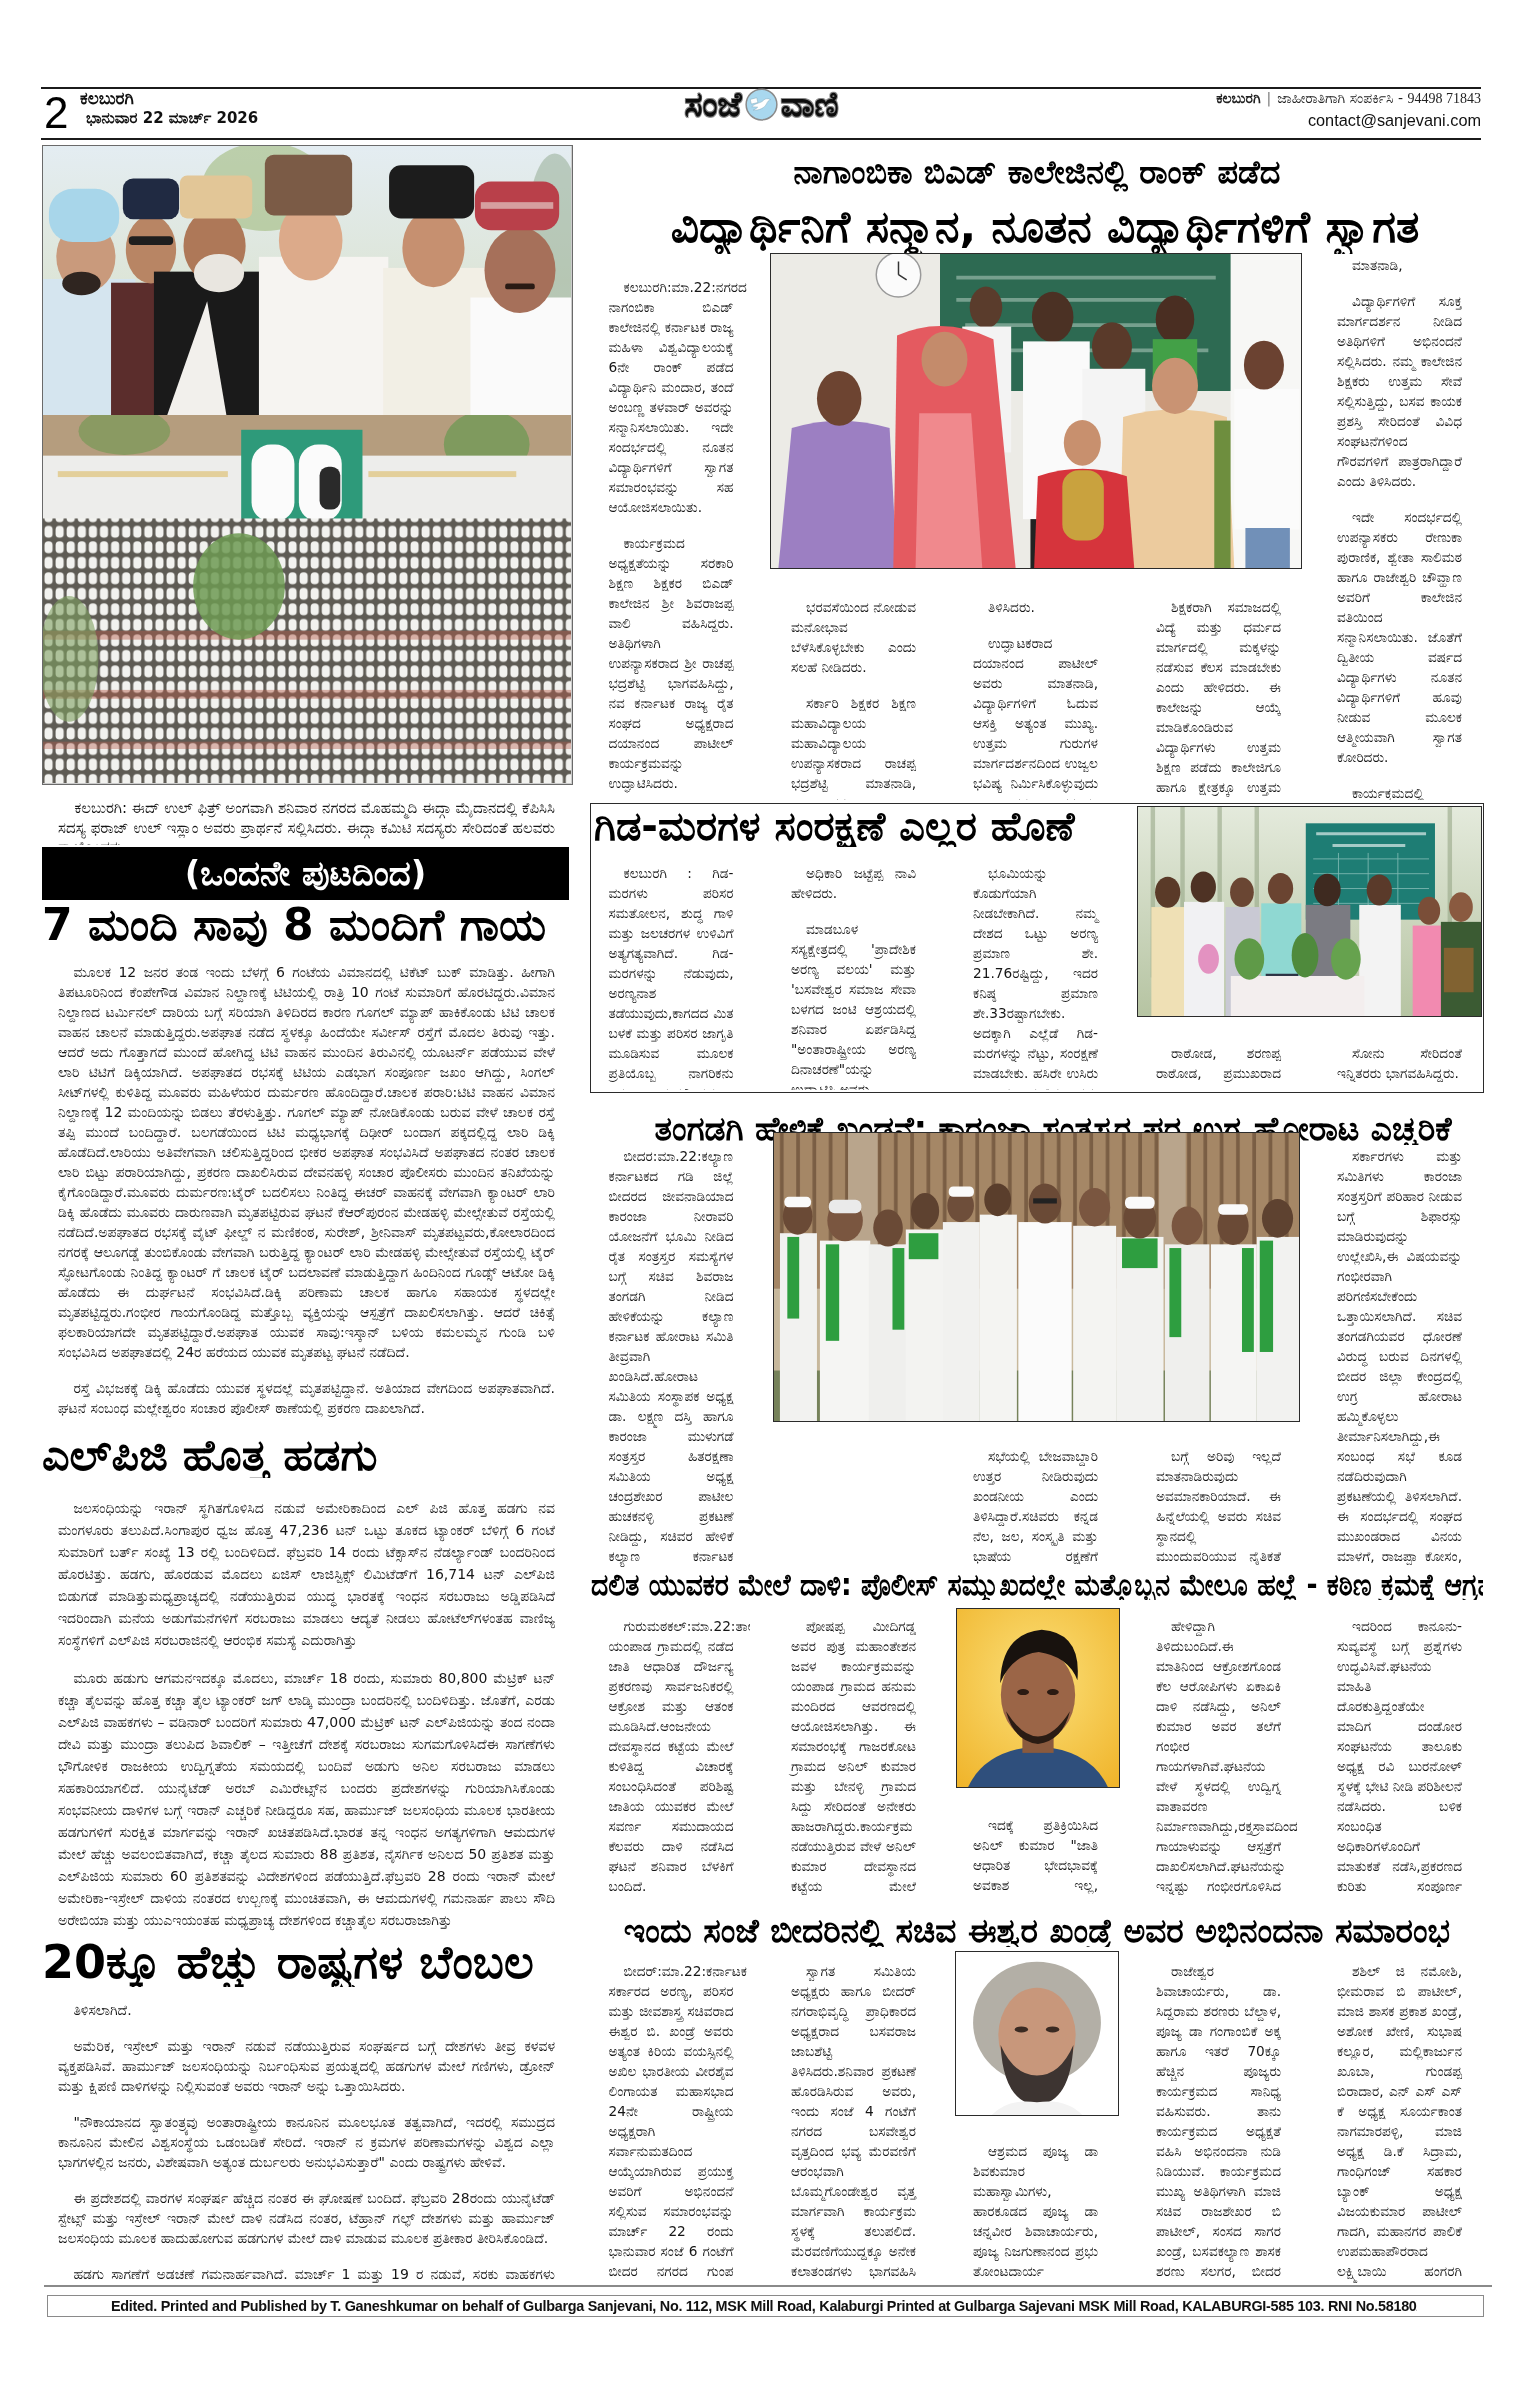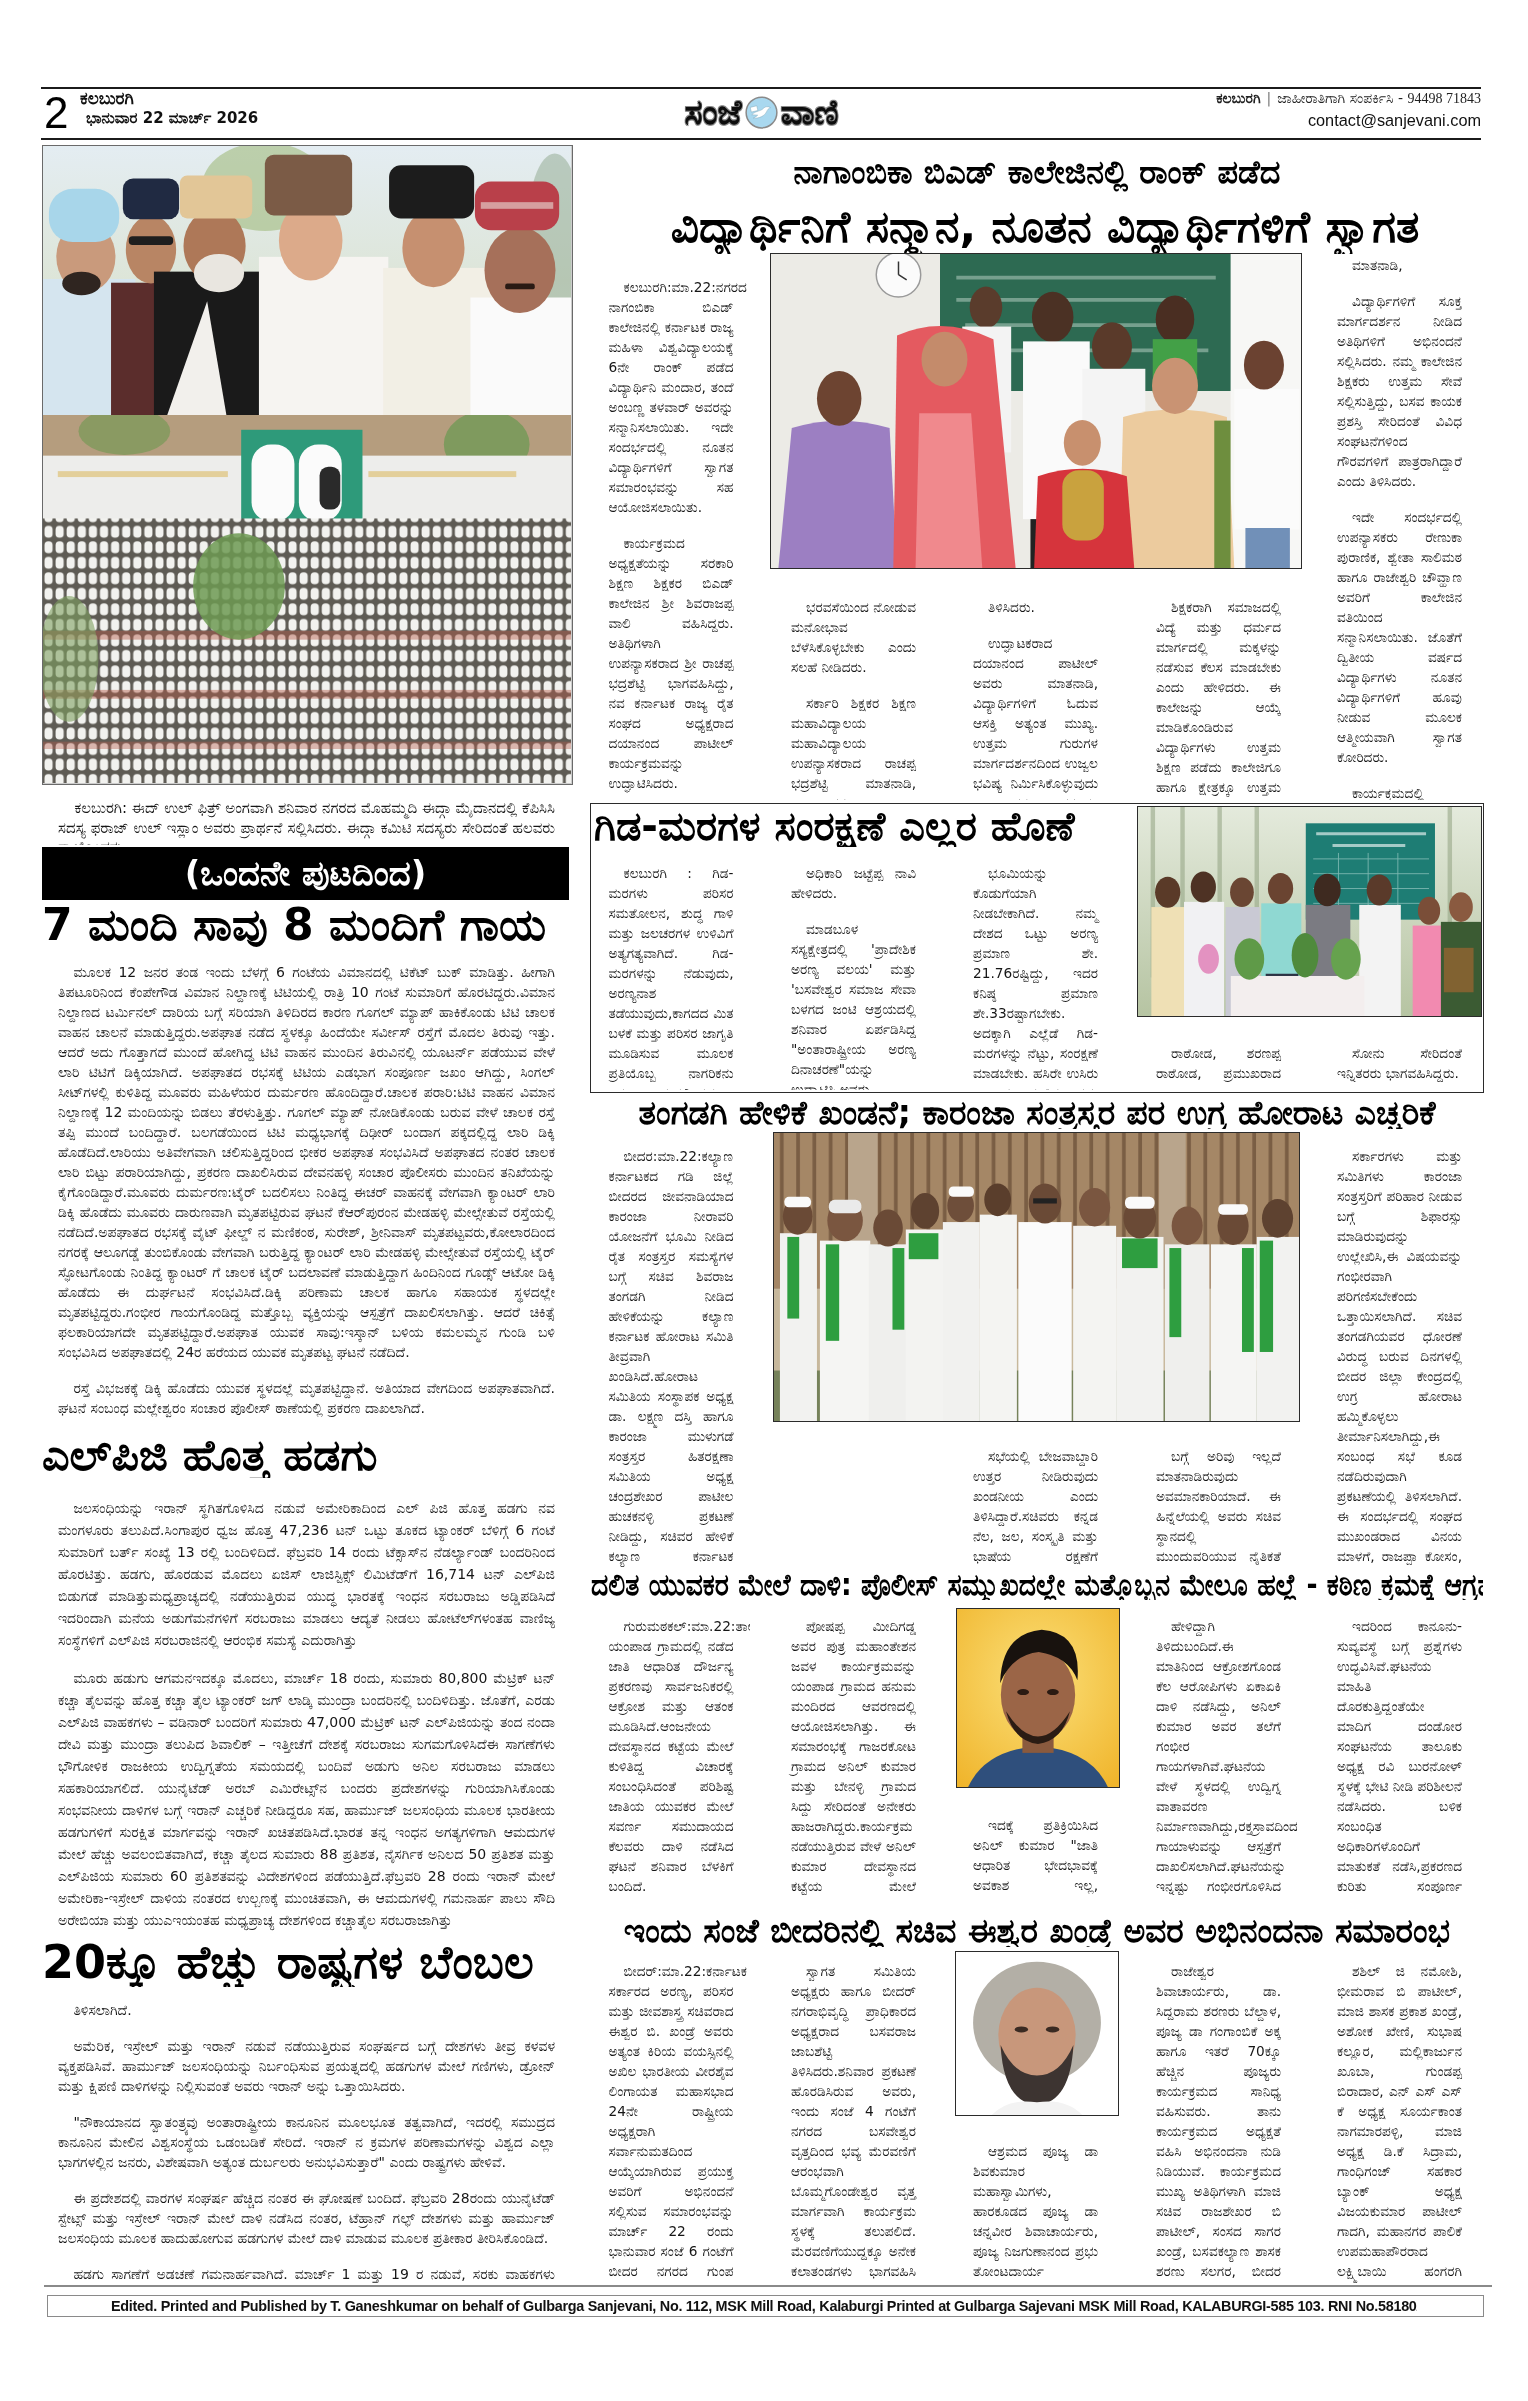--- a/index.html
+++ b/index.html
@@ -13,21 +13,21 @@
   .hl { position: absolute; white-space: nowrap; font-weight: bold; color: #000; overflow: hidden; }
   .hl.center { text-align: center; }
   .fit-inner { display: inline-block; white-space: nowrap; transform-origin: left center; }
   .photo { position: absolute; overflow: hidden; border: 1.5px solid #2b2b2b; box-sizing: border-box; background: #d9d9d9; }
   .photo svg { display: block; width: 100%; height: 100%; }
 
   
   #page-num { left: 44px; top: 87px; font-family: "Liberation Sans", sans-serif; font-size: 44px; line-height: 52px; color: #000; }
   #edition { left: 80px; top: 88px; font-size: 17px; line-height: 21px; font-weight: bold; color: #111; }
   #date { left: 86px; top: 109px; font-size: 15px; line-height: 19px; font-weight: bold; color: #111; }
-  #logo { left: 660px; top: 92px; width: 203px; height: 40px; display: flex; align-items: center; justify-content: center; gap: 3px; }
+  #logo { left: 660px; top: 84px; width: 203px; height: 40px; display: flex; align-items: center; justify-content: center; gap: 3px; }
   .logo-word { font-size: 34px; font-weight: 900; color: #0d0d0d; line-height: 40px;
                text-shadow: 0.7px 0.7px 0 #8a8a8a, -0.7px -0.7px 0 #8a8a8a, 0.7px -0.7px 0 #8a8a8a, -0.7px 0.7px 0 #8a8a8a; }
   #logo-emblem { width: 33px; height: 33px; flex: 0 0 33px; }
   #contact-line { right: 47px; top: 89px; font-size: 14px; line-height: 19px; color: #222; text-align: right; white-space: nowrap; }
   #contact-line .city { font-weight: bold; }
   #contact-line .sep { color: #777; margin: 0 6px; }
   #contact-line .phone { font-family: Liberation Serif, serif; font-size: 14px; }
   #email { right: 47px; top: 110px; font-family: "Liberation Sans", sans-serif; font-size: 16.3px; line-height: 21px; color: #111; }
 
   
@@ -356,21 +356,21 @@
       </div>
     <div class="col" style="left:549px; top:223px; width:157px; height:62px;">
         <p>ರಾಠೋಡ, ಶರಣಪ್ಪ ರಾಠೋಡ, ಪ್ರಮುಖರಾದ ಶರಣಮ್ಮ, ಅನಿತಾ, ರಾಮು ಪವಾರ, ವಿಶಾಲ, ನಿಕಿತಾ,</p>
       </div>
     <div class="col" style="left:730px; top:223px; width:157px; height:62px;">
         <p>ಸೋನು ಸೇರಿದಂತೆ ಇನ್ನಿತರರು ಭಾಗವಹಿಸಿದ್ದರು.</p>
       </div>
   </article>
 
   <article class="story" id="karanja">
-    <h2 class="hl center fit" style="margin:0; left:0; top:1.5px; width:892px; height:33px; font-size:33px; line-height:33px;"><span class="fit-inner">ತಂಗಡಗಿ ಹೇಳಿಕೆ ಖಂಡನೆ; ಕಾರಂಜಾ ಸಂತ್ರಸ್ತರ ಪರ ಉಗ್ರ ಹೋರಾಟ ಎಚ್ಚರಿಕೆ</span></h2>
+    <h2 class="hl center fit" style="margin:16px; left:0; top:1.5px; width:892px; height:33px; font-size:33px; line-height:33px;"><span class="fit-inner">ತಂಗಡಗಿ ಹೇಳಿಕೆ ಖಂಡನೆ; ಕಾರಂಜಾ ಸಂತ್ರಸ್ತರ ಪರ ಉಗ್ರ ಹೋರಾಟ ಎಚ್ಚರಿಕೆ</span></h2>
     <div class="col" style="left:1.5px; top:36px; width:157px; height:440px;">
         <p>ಬೀದರ:ಮಾ.22:ಕಲ್ಯಾಣ ಕರ್ನಾಟಕದ ಗಡಿ ಜಿಲ್ಲೆ ಬೀದರದ ಜೀವನಾಡಿಯಾದ ಕಾರಂಜಾ ನೀರಾವರಿ ಯೋಜನೆಗೆ ಭೂಮಿ ನೀಡಿದ ರೈತ ಸಂತ್ರಸ್ತರ ಸಮಸ್ಯೆಗಳ ಬಗ್ಗೆ ಸಚಿವ ಶಿವರಾಜ ತಂಗಡಗಿ ನೀಡಿದ ಹೇಳಿಕೆಯನ್ನು ಕಲ್ಯಾಣ ಕರ್ನಾಟಕ ಹೋರಾಟ ಸಮಿತಿ ತೀವ್ರವಾಗಿ ಖಂಡಿಸಿದೆ.ಹೋರಾಟ ಸಮಿತಿಯ ಸಂಸ್ಥಾಪಕ ಅಧ್ಯಕ್ಷ ಡಾ. ಲಕ್ಷ್ಮಣ ದಸ್ತಿ ಹಾಗೂ ಕಾರಂಜಾ ಮುಳುಗಡೆ ಸಂತ್ರಸ್ತರ ಹಿತರಕ್ಷಣಾ ಸಮಿತಿಯ ಅಧ್ಯಕ್ಷ ಚಂದ್ರಶೇಖರ ಪಾಟೀಲ ಹುಚಕನಳ್ಳಿ ಪ್ರಕಟಣೆ ನೀಡಿದ್ದು, ಸಚಿವರ ಹೇಳಿಕೆ ಕಲ್ಯಾಣ ಕರ್ನಾಟಕ ಜನವಿರೋಧಿ ಹಾಗೂ ಬೀದರ ಜಿಲ್ಲೆಯ ರೈತ ಸಂತ್ರಸ್ತರ ವಿರುದ್ಧದ ಧೋರಣೆಯನ್ನು ತೋರಿಸುತ್ತದೆ ಎಂದು ಆರೋಪಿಸಿದ್ದಾರೆ.ಕಾರಂಜಾ ಯೋಜನೆಗೆ ಭೂಮಿ ನೀಡಿದ ಬಹುತೇಕ ಸಂತ್ರಸ್ತರಿಗೆ ಕಳೆದ ನಾಲ್ಕು</p>
       </div>
     <div class="photo" style="left:182px; top:38px; width:527px; height:290px;">
       <svg viewBox="0 0 709 388" preserveAspectRatio="none">
         <defs>
           <pattern id="p-fence" width="22" height="200" patternUnits="userSpaceOnUse">
             <rect width="22" height="200" fill="#a58766"></rect>
               <rect x="8" width="5" height="200" fill="#7a5e44"></rect>
           </pattern>

